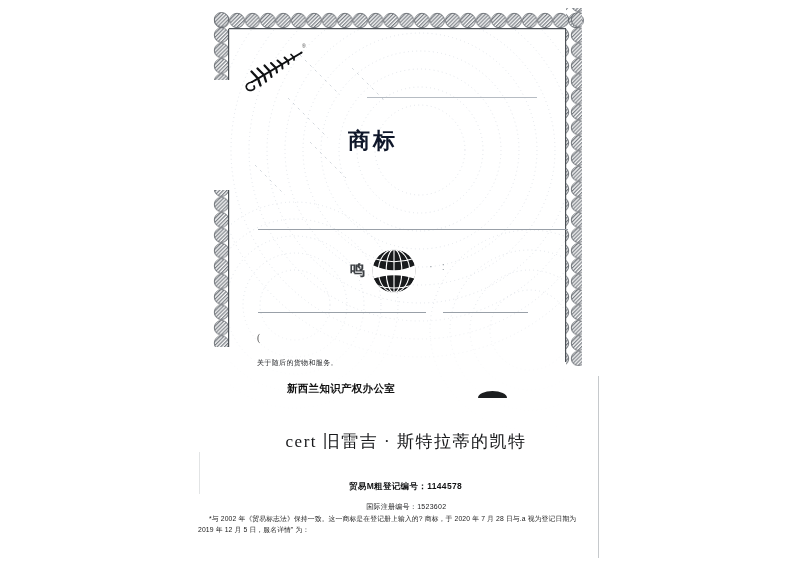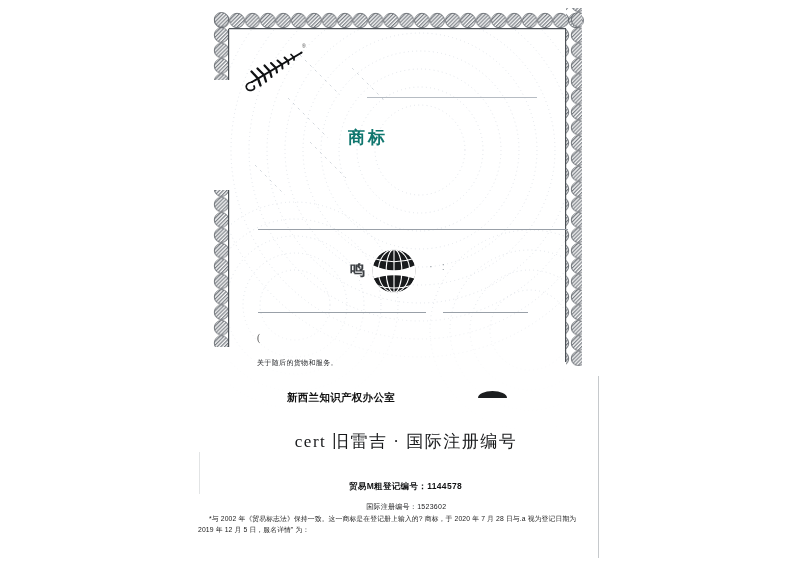--- a/index.html
+++ b/index.html
@@ -11,21 +11,21 @@
   }
   .abs{position:absolute;}
   .noselect{user-select:none;}
   
   #deco{left:0;top:0;width:800px;height:565px;}
   
   .rule{background:#99a0a8;height:1px;}
   .rule-light{background:#b6bcc3;height:1px;}
   
   .title{
-    font-size:17px;font-weight:bold;letter-spacing:3px;color:#0f766e;
+    font-size:22px;font-weight:bold;letter-spacing:3px;color:#0f172a;
     font-family:"Liberation Sans","DejaVu Sans",sans-serif;
   }
   
   .mark-char{font-size:15px;font-weight:bold;color:#3d4044;}
   .faint-dots{font-size:11px;color:#9aa0a6;letter-spacing:3px;}
   
   .t-tiny{font-size:10px;display:inline-block;white-space:nowrap;transform-origin:left top;}
   .s85{transform:scale(.85);}
   .s70{transform:scale(.7);}
   .s68{transform:scale(.68);}
@@ -171,25 +171,25 @@
 
 <div class="abs rule" style="left:258px;top:312px;width:168px;"></div>
 <div class="abs rule" style="left:443px;top:312px;width:85px;"></div>
 
 <span class="abs paren" style="left:257px;top:332px;">(</span>
 
 <div class="abs" style="left:257px;top:354px;">
   <span class="t-tiny s70 goods-note">关于随后的货物和服务。</span>
 </div>
 
-<div class="abs office" style="left:287px;top:391px;">新西兰知识产权办公室</div>
+<div class="abs office" style="left:287px;top:382px;">新西兰知识产权办公室</div>
 
 <div class="abs stamp-arc" style="left:478px;top:391px;"></div>
 
-<div class="abs holder center-line" style="top:430px;">cert 旧雷吉 · 国际注册编号</div>
+<div class="abs holder center-line" style="top:430px;">cert 旧雷吉 · 斯特拉蒂的凯特</div>
 
 <div class="abs center-line" style="top:476px;">
   <span class="t-tiny s85 reg-bold"><span>贸易M粗登记编号：</span><span>1144578</span></span>
 </div>
 
 <div class="abs center-line" style="top:498px;">
   <span class="t-tiny s70 intl"><span>国际注册编号：</span><span>1523602</span></span>
 </div>
 
 <div class="abs" style="left:209px;top:510px;">

